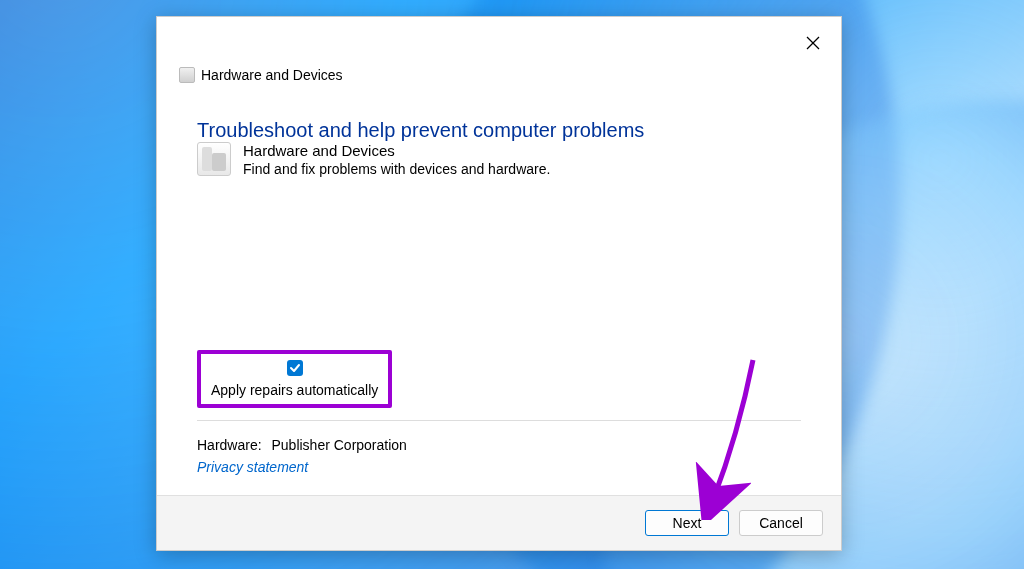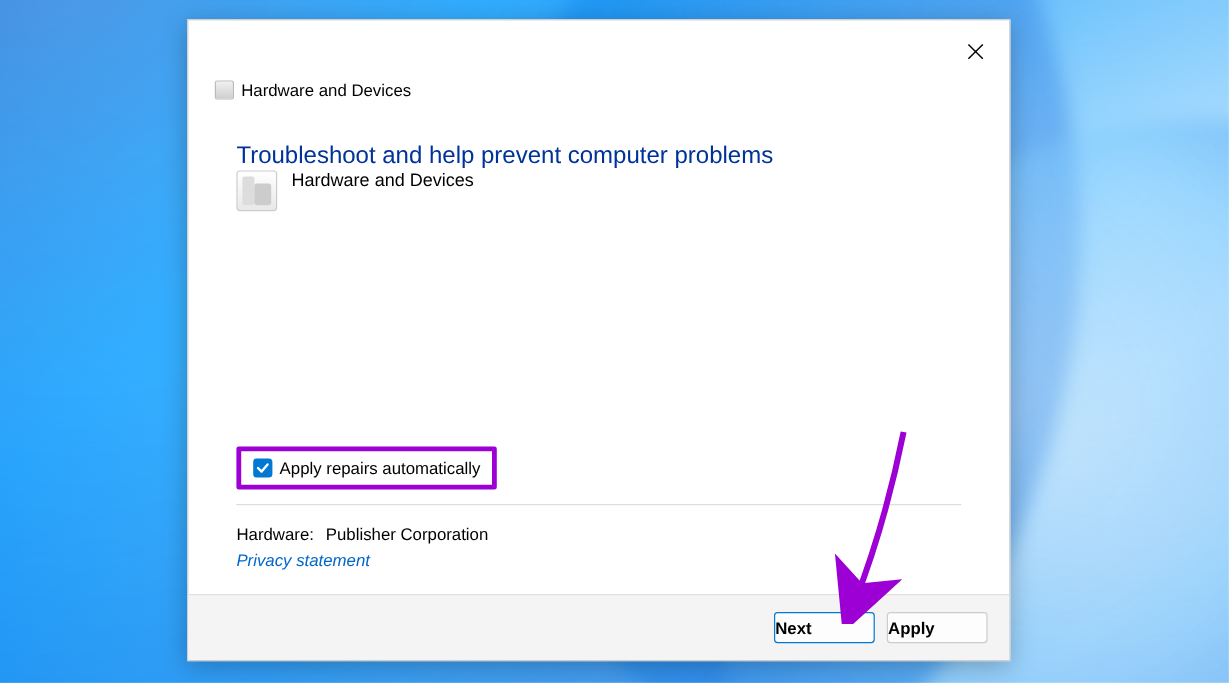--- a/index.html
+++ b/index.html
@@ -142,20 +142,21 @@
 
     .checkbox-highlight {
       border: 4px solid #9c00d4;
       padding: 6px 10px;
       display: inline-flex;
       align-items: center;
       gap: 6px;
       width: fit-content;
       border-radius: 2px;
       margin-bottom: 8px;
+      flex-direction: column;
     }
 
     .checkbox {
       width: 16px;
       height: 16px;
       background: #0078d4;
       border-radius: 3px;
       display: flex;
       align-items: center;
       justify-content: center;
@@ -196,26 +197,25 @@
       padding: 14px 18px;
       display: flex;
       justify-content: flex-end;
       gap: 10px;
     }
 
     .btn {
       padding: 4px 0;
       width: 84px;
       font-size: 14px;
-      text-align: left;
+      text-align: center;
       background: #fdfdfd;
       border: 1px solid #ccc;
       border-radius: 3px;
       cursor: pointer;
-      font-weight: bold;
     }
     .btn-primary {
       border: 1.5px solid #0078d4;
     }
 
     .arrow-annotation {
       position: absolute;
       top: 355px;
       left: 693px;
       pointer-events: none;
@@ -242,20 +242,21 @@
     <span class="dialog-header-text">Hardware and Devices</span>
   </div>
 
   <div class="dialog-body">
     <h1 class="main-heading">Troubleshoot and help prevent computer problems</h1>
 
     <div class="item-row">
       <div class="item-icon"></div>
       <div class="item-text">
         <div class="item-title">Hardware and Devices</div>
+        <div class="item-desc">Find and fix problems with devices and hardware.</div>
       </div>
     </div>
 
     <div class="spacer"></div>
 
     <div class="checkbox-highlight">
       <div class="checkbox">
         <svg width="12" height="12" viewBox="0 0 12 12">
           <path d="M2 6 L5 9 L10 3" stroke="#fff" stroke-width="2" fill="none" stroke-linecap="round" stroke-linejoin="round"></path>
         </svg>
@@ -268,21 +269,21 @@
     <div class="publisher-line">
       <span class="publisher-label">Hardware:</span>
       <span>Publisher Corporation</span>
     </div>
 
     <span class="privacy-link">Privacy statement</span>
   </div>
 
   <div class="dialog-footer">
     <div class="btn btn-primary">Next</div>
-    <div class="btn">Apply</div>
+    <div class="btn">Cancel</div>
   </div>
 
 </div>
 
 <svg class="arrow-annotation" width="80" height="165" viewBox="0 0 80 165">
   <defs>
     <marker id="arrowhead" markerWidth="12" markerHeight="12" refX="6" refY="6" orient="auto">
       <path d="M0,0 L12,6 L0,12 L3,6 Z" fill="#9c00d4"></path>
     </marker>
   </defs>

